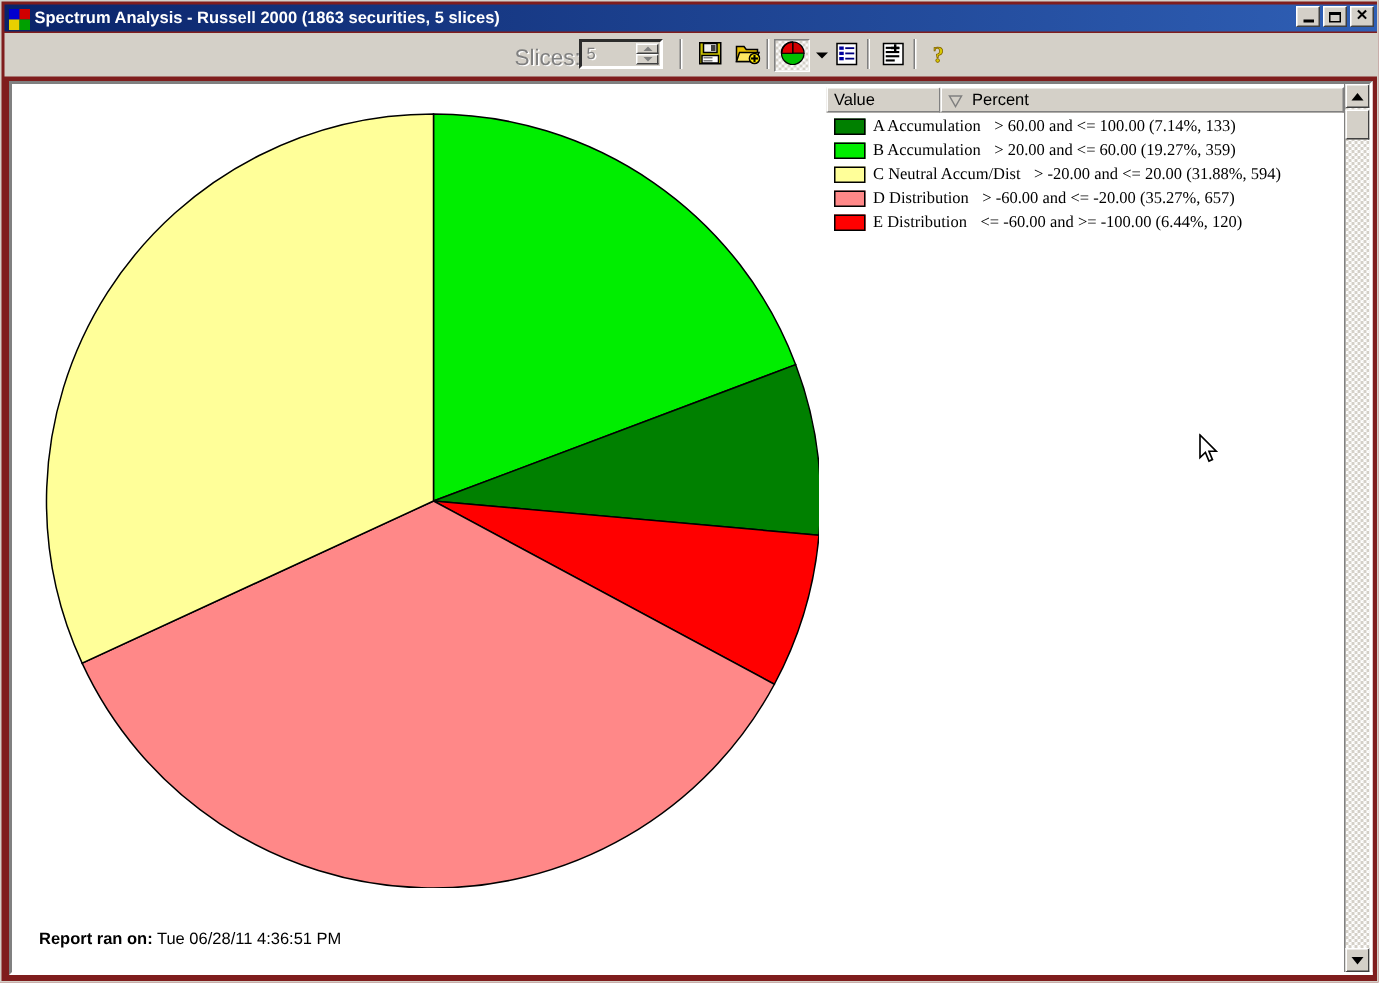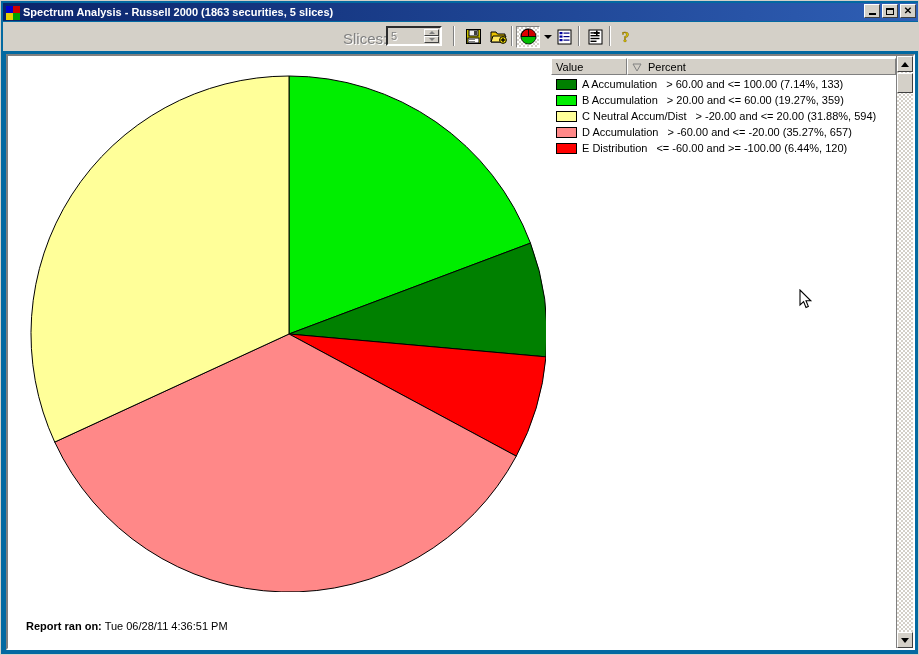--- a/index.html
+++ b/index.html
@@ -14,21 +14,21 @@
     font-family: "Liberation Sans", sans-serif;
     font-size: 11px;
     color: #000000;
   }
 
   
   #app-window {
     position: absolute;
     left: 0; top: 0;
     width: 919px; height: 655px;
-    background: #0369a1;
+    background: #7f1d1d;
     border: 1px solid #d4d0c8;
     box-sizing: border-box;
   }
 
   
   #title-bar {
     position: absolute;
     left: 2px; top: 2px;
     width: 915px; height: 18px;
     background: linear-gradient(to right, #0a246a 0%, #2f5fb5 100%);
@@ -283,21 +283,21 @@
   .sort-marker svg { display: block; }
 
   #legend-rows {
     position: absolute; left: 0; top: 18px;
     width: 345px;
   }
   .legend-row {
     height: 16px;
     display: flex;
     align-items: center;
-    font-family: Liberation Sans, sans-serif;
+    font-family: Liberation Serif, serif;
     font-size: 11px;
     color: #000;
     white-space: nowrap;
   }
   .swatch {
     width: 21px; height: 11px;
     border: 1px solid #000000;
     box-sizing: border-box;
     margin-left: 5px;
     margin-right: 5px;
@@ -565,21 +565,21 @@
               <span class="legend-name">B Accumulation</span>
               <span class="legend-desc">&gt; 20.00 and &lt;= 60.00 (19.27%, 359)</span>
             </div>
             <div class="legend-row">
               <div class="swatch" style="background: rgb(255, 255, 153);"></div>
               <span class="legend-name">C Neutral Accum/Dist</span>
               <span class="legend-desc">&gt; -20.00 and &lt;= 20.00 (31.88%, 594)</span>
             </div>
             <div class="legend-row">
               <div class="swatch" style="background: rgb(255, 136, 136);"></div>
-              <span class="legend-name">D Accumulation</span>
+              <span class="legend-name">D Distribution</span>
               <span class="legend-desc">&gt; -60.00 and &lt;= -20.00 (35.27%, 657)</span>
             </div>
             <div class="legend-row">
               <div class="swatch" style="background: rgb(255, 0, 0);"></div>
               <span class="legend-name">E Distribution</span>
               <span class="legend-desc">&lt;= -60.00 and &gt;= -100.00 (6.44%, 120)</span>
             </div>
           </div>
       </div>
 

